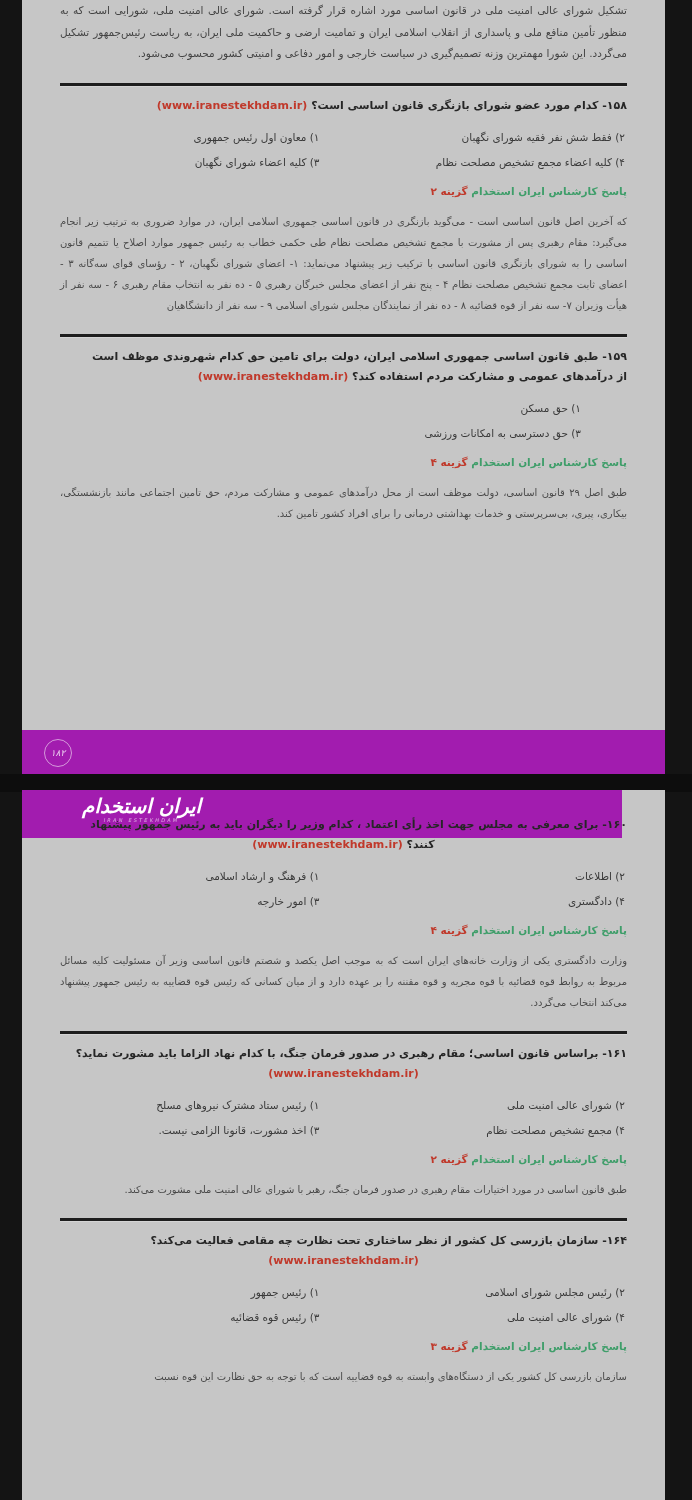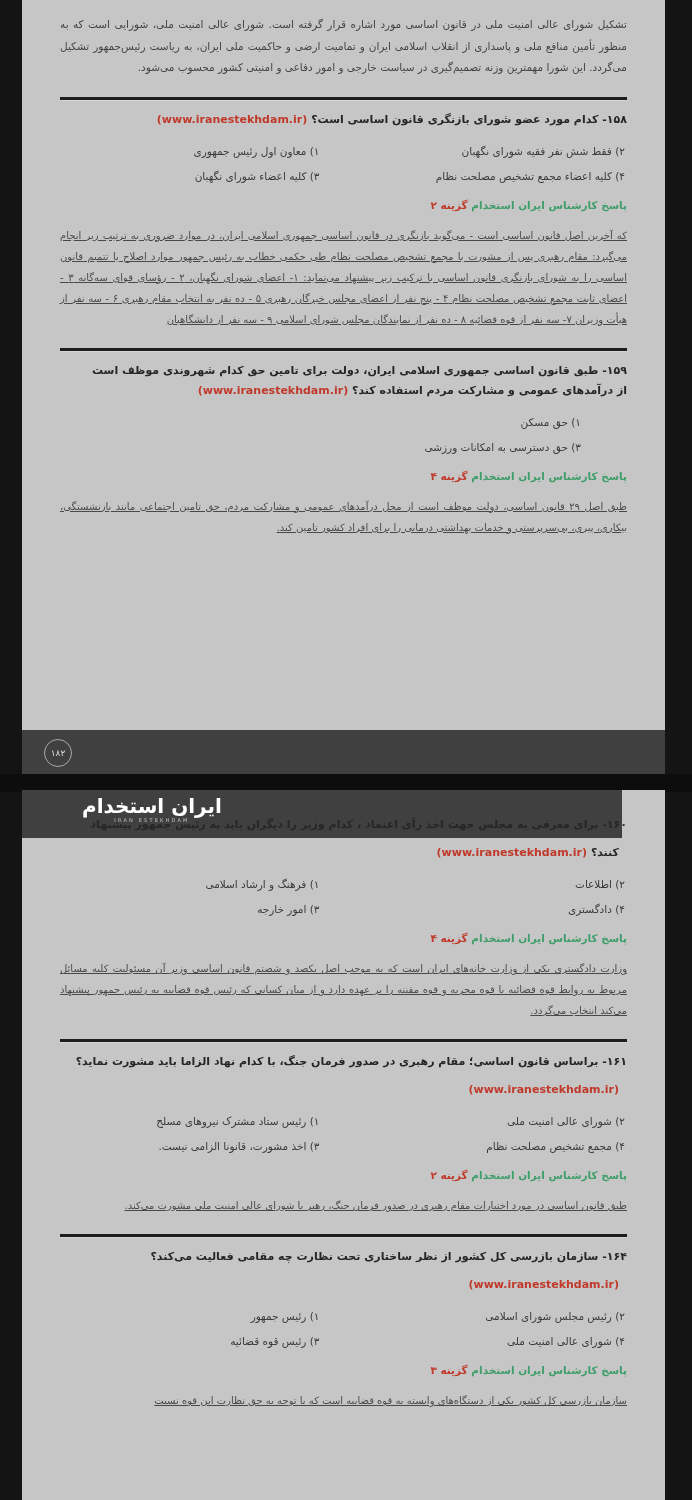--- a/index.html
+++ b/index.html
@@ -34,36 +34,36 @@
   .ptext{
     font-size:10.5px;
     line-height:21.5px;
     text-align:justify;
     color:#3a3a3a;
     letter-spacing:.2px;
     opacity:.93;
     margin:0;
     filter:blur(.22px);
   }
-  .ptext.first{padding-top:14px;}
+  .ptext.first{}
 
   .rule{
     height:3px;background:#1d1d1d;margin:18px 0 10px 0;
     box-shadow:0 1px 0 rgba(255,255,255,.25);
   }
 
   .qline{
     font-size:11px;line-height:20px;font-weight:bold;color:#262626;
     text-align:justify;margin:0;filter:blur(.2px);
   }
   .qline .url{color:#c0392b;font-weight:bold;direction:ltr;unicode-bidi:embed;}
 
   .urlline{
-    text-align:right;direction:ltr;font-size:11px;line-height:20px;
-    color:#c0392b;font-weight:bold;filter:blur(.2px);margin:8px;
+    text-align:center;direction:ltr;font-size:11px;line-height:20px;
+    color:#c0392b;font-weight:bold;filter:blur(.2px);margin:0;
   }
   .urlline .tail{color:#262626;}
 
   .opts{
     display:flex;flex-direction:row;margin:9px 0 0 0;
     font-size:10.5px;color:#3a3a3a;filter:blur(.22px);
   }
   .opts .col{flex:1;}
   .opts .col.right{padding-right:46px;}
   .opts .col.mid{padding-right:2px;}
@@ -71,26 +71,26 @@
 
   .answer{
     margin:10px 0 0 0;font-size:10.5px;font-weight:bold;
     color:#3f9e6a;text-align:right;filter:blur(.2px);
     letter-spacing:.2px;
   }
   .answer .choice{color:#c0392b;}
 
   .expl{
     font-size:10px;line-height:21px;color:#3f3f3f;text-align:justify;
-    margin:14px 0 0 0;filter:blur(.25px);opacity:.92;text-decoration:underline;
+    margin:14px 0 0 0;filter:blur(.25px);opacity:.92;
   }
 
   
   .greenbar{
-    position:absolute;left:22px;width:643px;background:#404040;
+    position:absolute;left:22px;width:643px;background:#a21caf;font-style:italic;
   }
   .footer-bar{top:730px;height:44px;}
   .header-bar{top:790px;height:48px;}
 
   .pagenum{
     position:absolute;left:22px;top:9px;width:26px;height:26px;
     border:1.2px solid rgba(255,255,255,.55);border-radius:50%;
     color:rgba(255,255,255,.8);font-size:9px;
     display:flex;align-items:center;justify-content:center;
     filter:blur(.3px);

